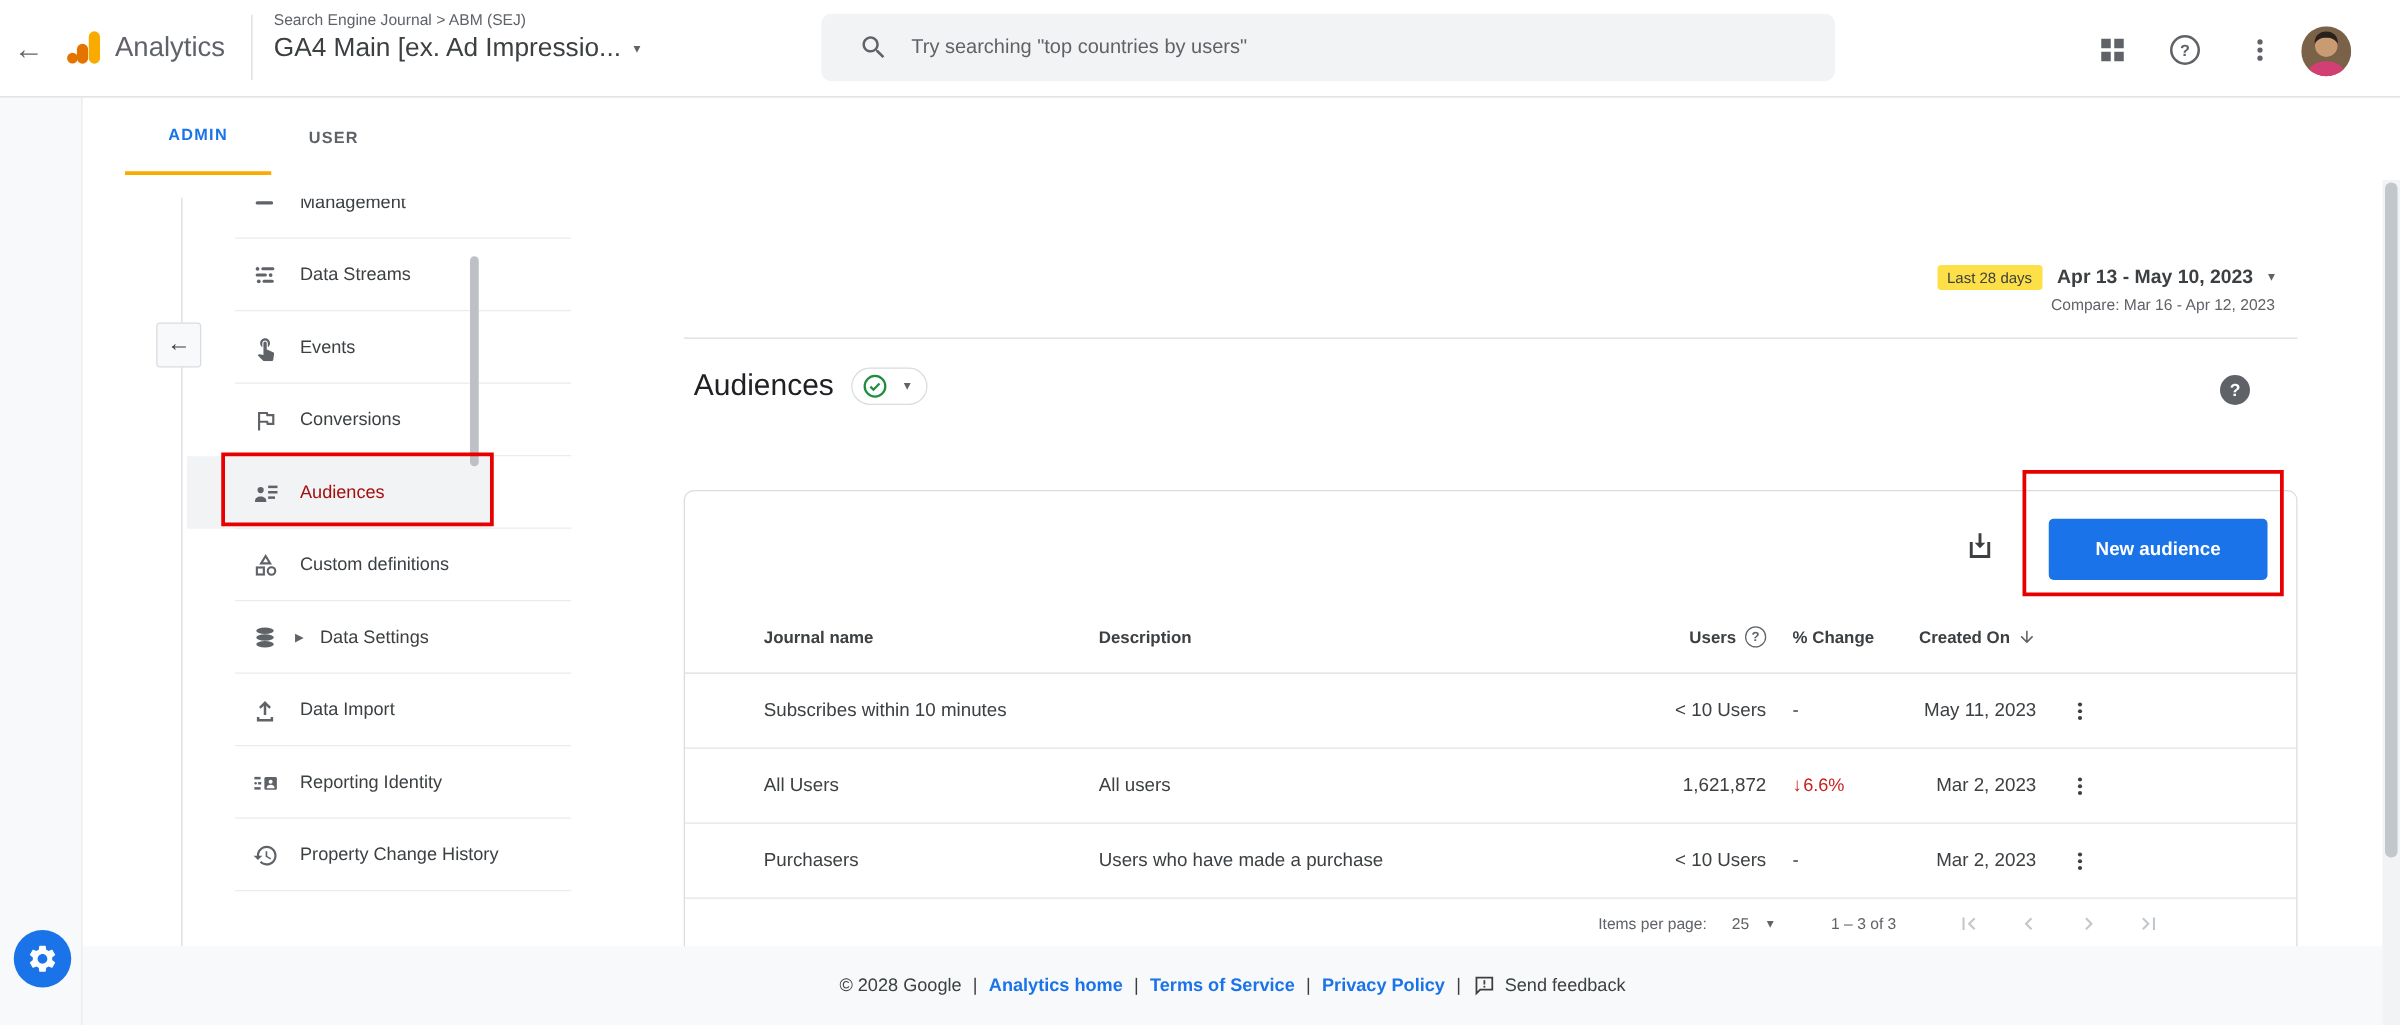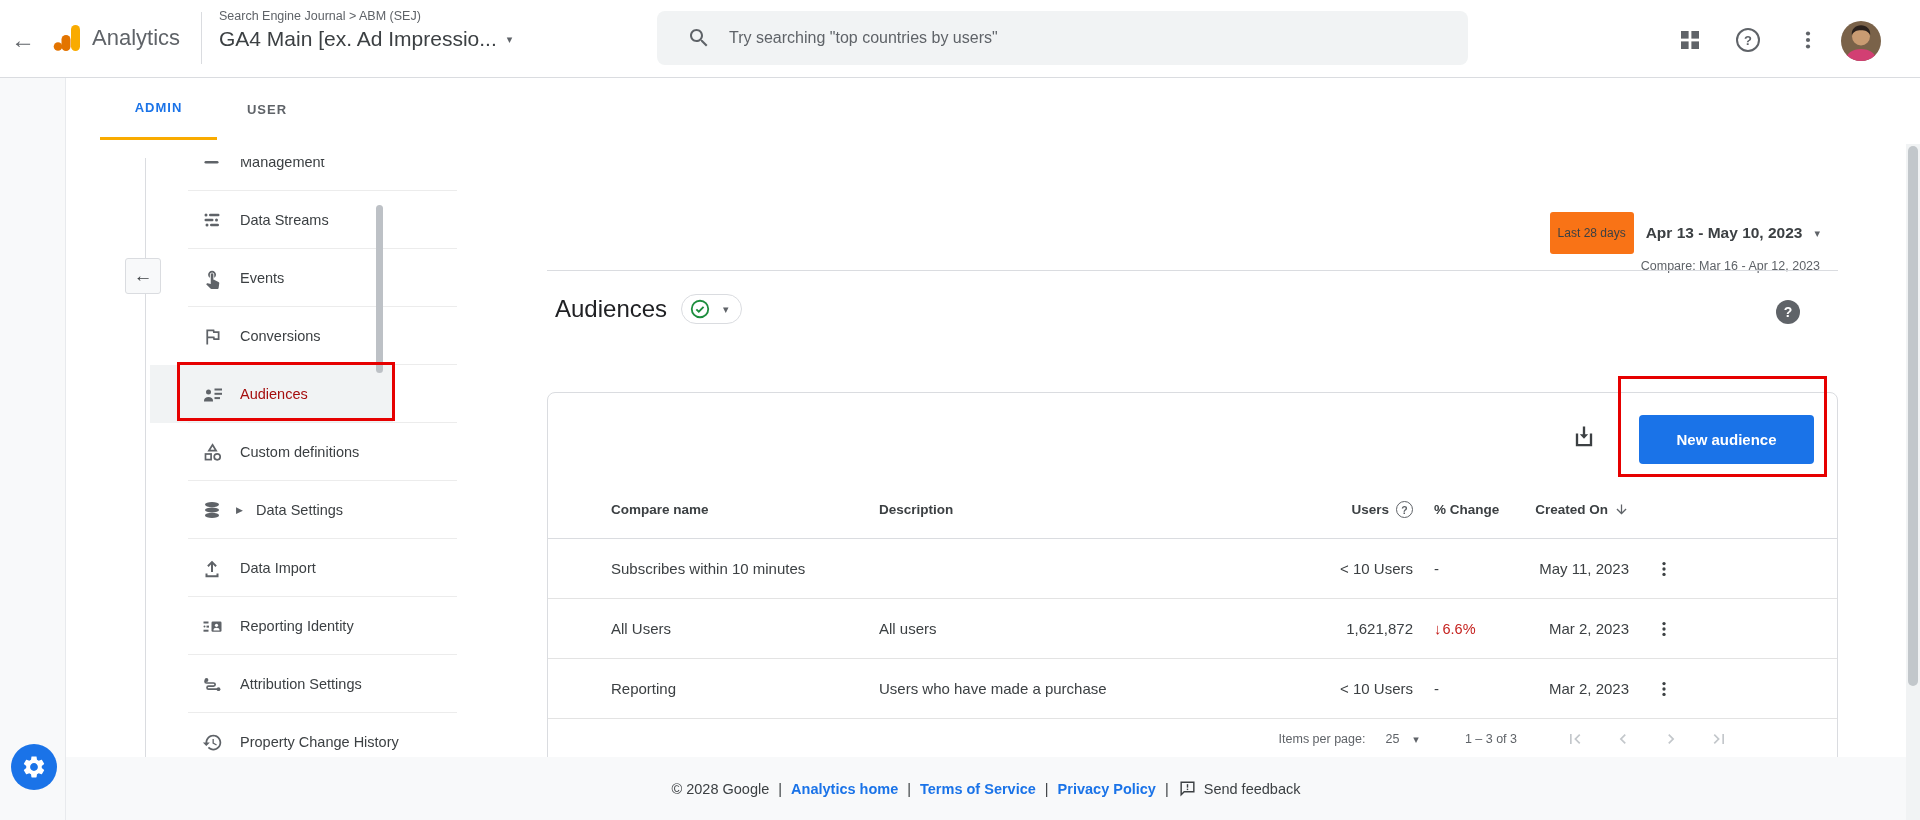--- a/index.html
+++ b/index.html
@@ -60,21 +60,21 @@
   .nav-item.active .nav-label { color:#a50e0e; }
   .nav-item.active { background:linear-gradient(to right, transparent 84px, #f1f3f4 84px, #f1f3f4 327px, transparent 327px); }
   .expand-tri { position:absolute; left:170px; font-size:9px; color:#5f6368; }
   .nav-label.shift { left:190px; }
   .nav-thumb { left:376px; top:205px; width:7px; height:168px; background:#bdc1c6; border-radius:4px; z-index:6; }
 
   
   .hdr-divider { left:547px; top:270px; width:1291px; height:1px; background:#dadce0; }
   .daterange { left:1420px; top:212px; width:400px; display:flex; flex-direction:column; align-items:flex-end; }
   .dr-top { display:flex; align-items:center; gap:12px; }
-  .dr-badge { background:#f97316; color:#3c4043; font-size:12px; padding:14px 8px; border-radius:3px; }
+  .dr-badge { background:#fde047; color:#3c4043; font-size:12px; padding:3px 8px; border-radius:3px; }
   .dr-range { font-size:15.5px; font-weight:bold; color:#3c4043; }
   .dr-compare { font-size:12.5px; color:#5f6368; margin-top:5px;margin-left:32px; }
   .title-row { left:555px; top:294px; display:flex; align-items:center; gap:14px; }
   .page-title { font-size:24px; color:#202124; }
   .title-pill { height:30px; border:1px solid #dadce0; border-radius:16px; display:flex;
                 align-items:center; gap:12px; padding:0 12px 0 7px; }
   .qfilled { left:1776px; top:300px; width:24px; height:24px; background:#5f6368; color:#fff;
              border-radius:50%; display:flex; align-items:center; justify-content:center;
              font-size:14px; font-weight:bold; }
 
@@ -325,30 +325,20 @@
             <rect x="4.5" y="9.6" width="2.5" height="2"></rect>
           <rect x="1.5" y="13.7" width="5" height="2"></rect>
           <rect x="9.5" y="5.5" width="10" height="10.2" rx="1.2"></rect>
           <circle cx="14.5" cy="9.3" r="1.6" fill="#fff"></circle>
           <path d="M11.5 13.8c0-1.3 1.3-2.1 3-2.1s3 .8 3 2.1v.8h-6z" fill="#fff"></path>
         </svg>
       </span>
       <span class="nav-label">Reporting Identity</span>
     </div>
 
-    <div class="nav-item">
-      <span class="nav-ic">
-        <svg width="21" height="21" viewBox="0 0 21 21">
-          <path d="M4.5 6c-2 0-2 3 0 3h7c2.2 0 2.2 3.2 0 3.2h-5c-2 0-2 3 0 3h9.5" fill="none" stroke="currentColor" stroke-width="1.7"></path>
-          <circle cx="4.5" cy="6" r="1.9" fill="currentColor"></circle>
-          <circle cx="16.5" cy="15.2" r="1.9" fill="currentColor"></circle>
-        </svg>
-      </span>
-      <span class="nav-label">Attribution Settings</span>
-    </div>
 
     <div class="nav-item">
       <span class="nav-ic">
         <svg width="21" height="21" viewBox="0 0 24 24" fill="currentColor">
             <path d="M13 3c-4.97 0-9 4.03-9 9H1l3.89 3.89.07.14L9 12H6c0-3.87 3.13-7 7-7s7 3.13 7 7-3.13 7-7 7c-1.93 0-3.68-.79-4.94-2.06l-1.42 1.42C8.27 19.99 10.51 21 13 21c4.97 0 9-4.03 9-9s-4.03-9-9-9zm-1 5v5l4.28 2.54.72-1.21-3.5-2.08V8H12z"></path>
           </svg>
       </span>
       <span class="nav-label">Property Change History</span>
     </div>
   </div>
@@ -383,21 +373,21 @@
   <div class="abs card">
     <span class="dl-btn">
       <svg width="28" height="28" viewBox="0 0 24 24" fill="currentColor">
         <path d="M5 9h2v9h10V9h2v11H5z"></path>
         <path d="M11 3h2v6.6h2.6L12 13.4 8.4 9.6H11z"></path>
       </svg>
     </span>
     <button class="new-aud-btn">New audience</button>
 
     <div class="thead">
-      <div>Compare name</div>
+      <div>Journal name</div>
       <div>Description</div>
       <div class="hd-users">
         <span>Users</span>
         <span class="q-small">?</span>
       </div>
       <div class="c-change">% Change</div>
       <div class="hd-created">
         <span>Created On</span>
         <span class="sort-arrow">
           <svg width="15" height="15" viewBox="0 0 24 24" fill="currentColor">
@@ -439,21 +429,21 @@
             <span class="kebab">
           <svg width="20" height="20" viewBox="0 0 24 24" fill="currentColor">
                 <circle cx="12" cy="5.5" r="2"></circle>
                 <circle cx="12" cy="12" r="2"></circle>
                 <circle cx="12" cy="18.5" r="2"></circle>
               </svg>
         </span>
           </div>
       </div>
       <div class="t-row">
-        <div class="c-name">Reporting</div>
+        <div class="c-name">Purchasers</div>
         <div class="c-desc">Users who have made a purchase</div>
         <div class="c-users">&lt; 10 Users</div>
         <div class="c-change">-</div>
         <div class="c-created">Mar 2, 2023</div>
         <div class="c-actions">
             <span class="kebab">
           <svg width="20" height="20" viewBox="0 0 24 24" fill="currentColor">
                 <circle cx="12" cy="5.5" r="2"></circle>
                 <circle cx="12" cy="12" r="2"></circle>
                 <circle cx="12" cy="18.5" r="2"></circle>

